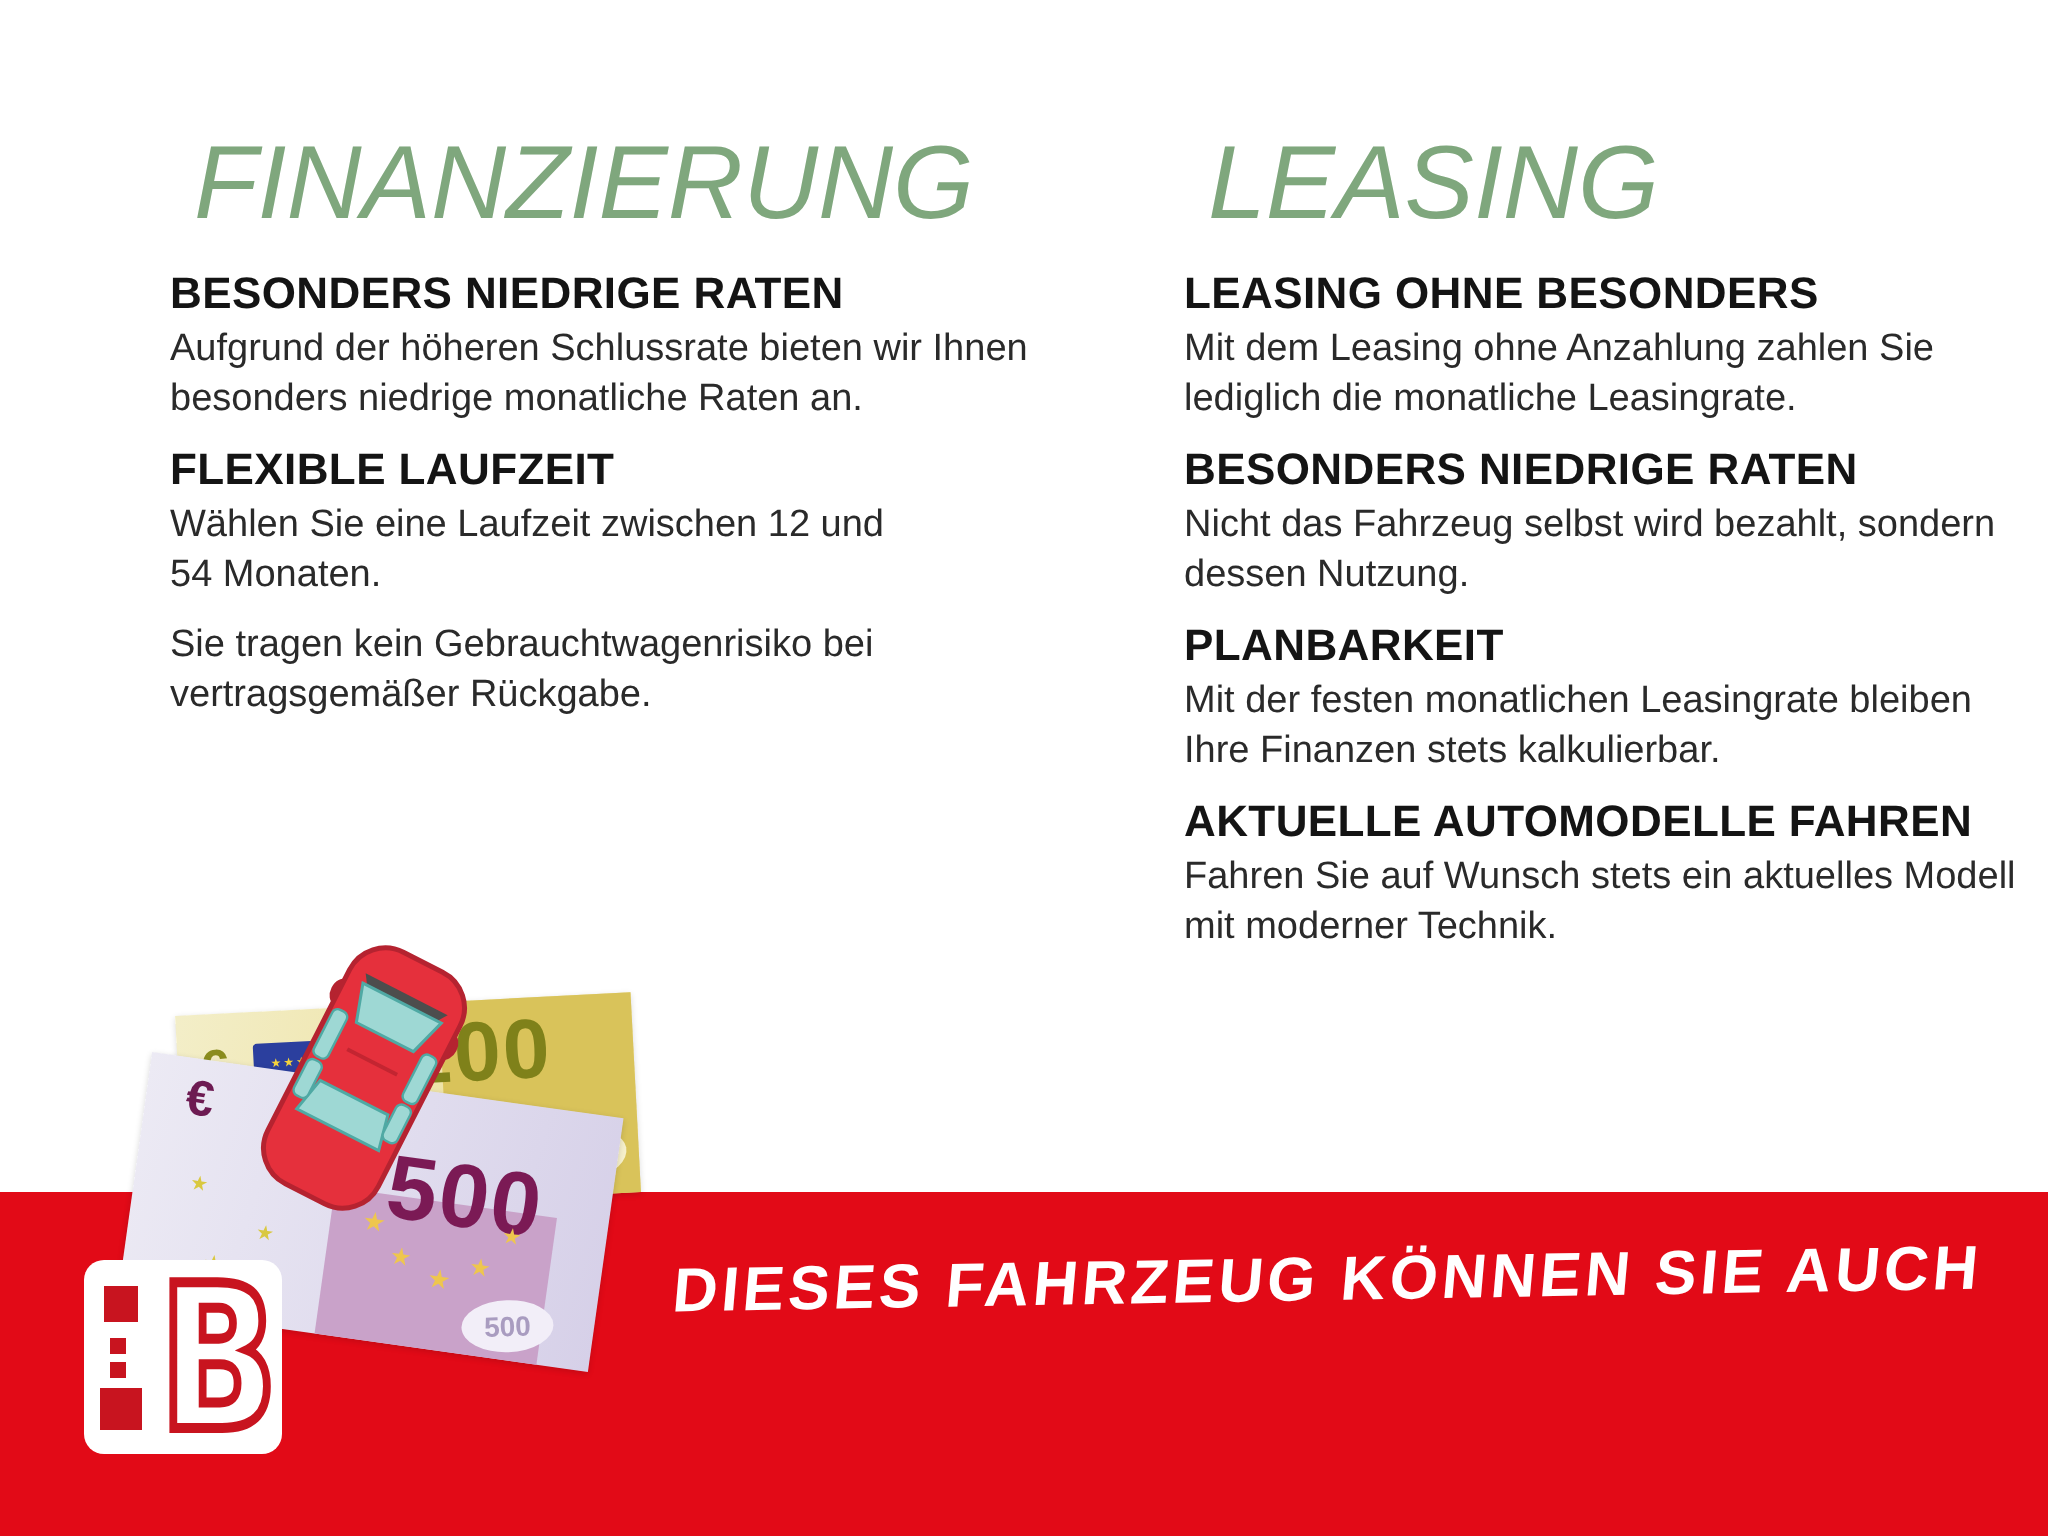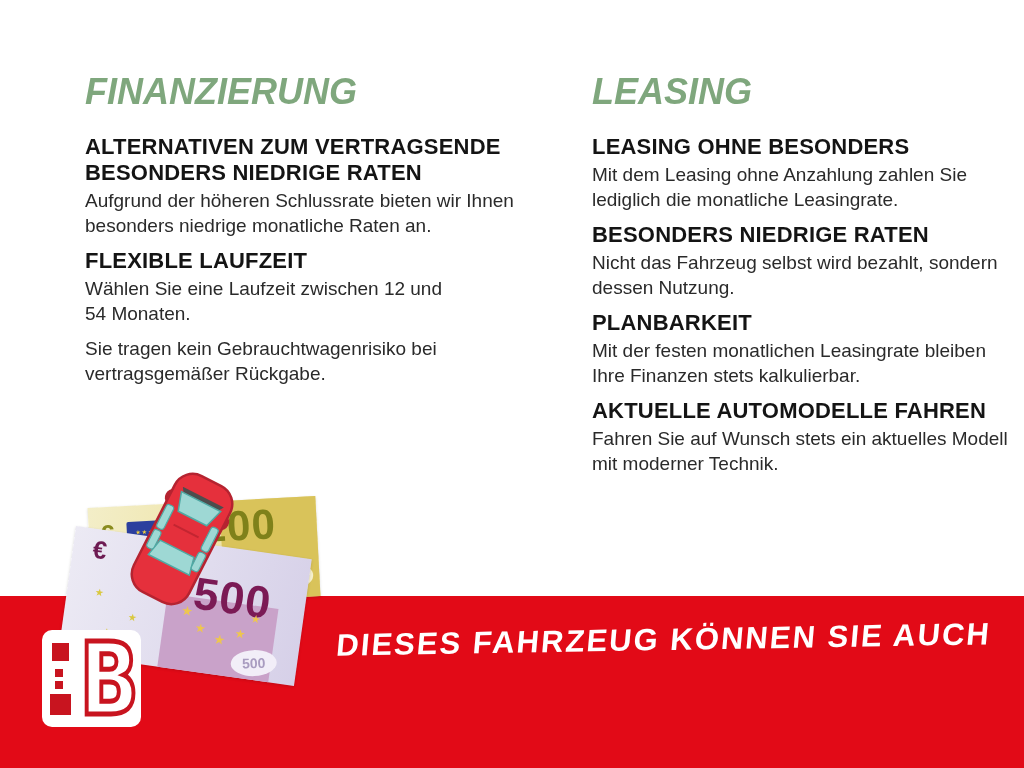--- a/index.html
+++ b/index.html
@@ -6,22 +6,22 @@
   .canvas{
     position:relative;width:1024px;height:768px;overflow:hidden;
     background:#ffffff;font-family:"Liberation Sans",sans-serif;
     -webkit-font-smoothing:antialiased;
   }
   
   .col{position:absolute;top:68px;}
   .col-left{left:85px;width:448px;}
   .col-right{left:592px;width:452px;}
   .col-title{
-    font-size:36px;line-height:48px;font-weight:bold;font-style:italic;
-    color:#7fa77d;letter-spacing:0px;margin:0 0 18px 0;
+    font-size:52px;line-height:48px;font-weight:normal;font-style:italic;
+    color:#7fa77d;letter-spacing:0px;margin:0 0 18px 12px;
   }
   .sec-h{
     font-size:22px;line-height:26px;font-weight:bold;color:#141414;
     margin:0;letter-spacing:0.2px;
   }
   .sec-b{
     font-size:19px;line-height:25px;color:#2a2a2a;margin:2px 0 10px 0;
     white-space:pre-line;
   }
   
@@ -93,21 +93,20 @@
   .car svg{overflow:visible;}
 </style>
 </head>
 <body>
 
 <div class="canvas">
 
   <div class="col col-left">
     <h1 class="col-title">FINANZIERUNG</h1>
     <div>
-      <h2 class="sec-h">ALTERNATIVEN ZUM VERTRAGSENDE</h2>
     </div>
     <div>
       <h2 class="sec-h">BESONDERS NIEDRIGE RATEN</h2>
       <p class="sec-b">Aufgrund der höheren Schlussrate bieten wir Ihnen
 besonders niedrige monatliche Raten an.</p>
     </div>
     <div>
       <h2 class="sec-h">FLEXIBLE LAUFZEIT</h2>
       <p class="sec-b">Wählen Sie eine Laufzeit zwischen 12 und
 54 Monaten.</p>

